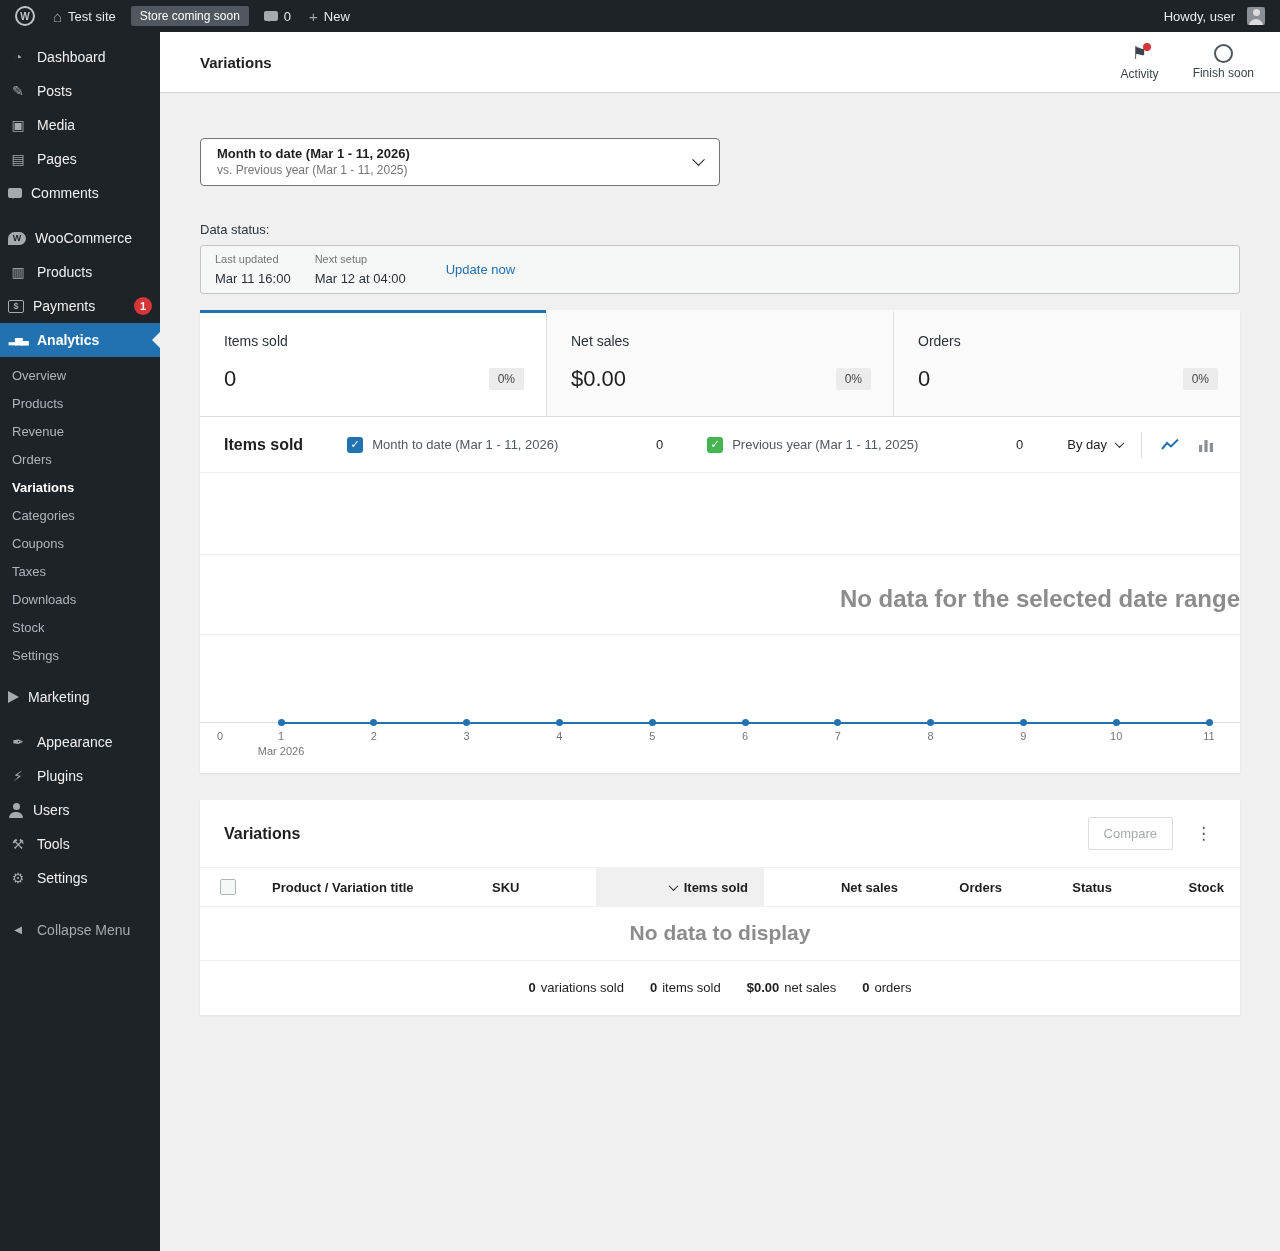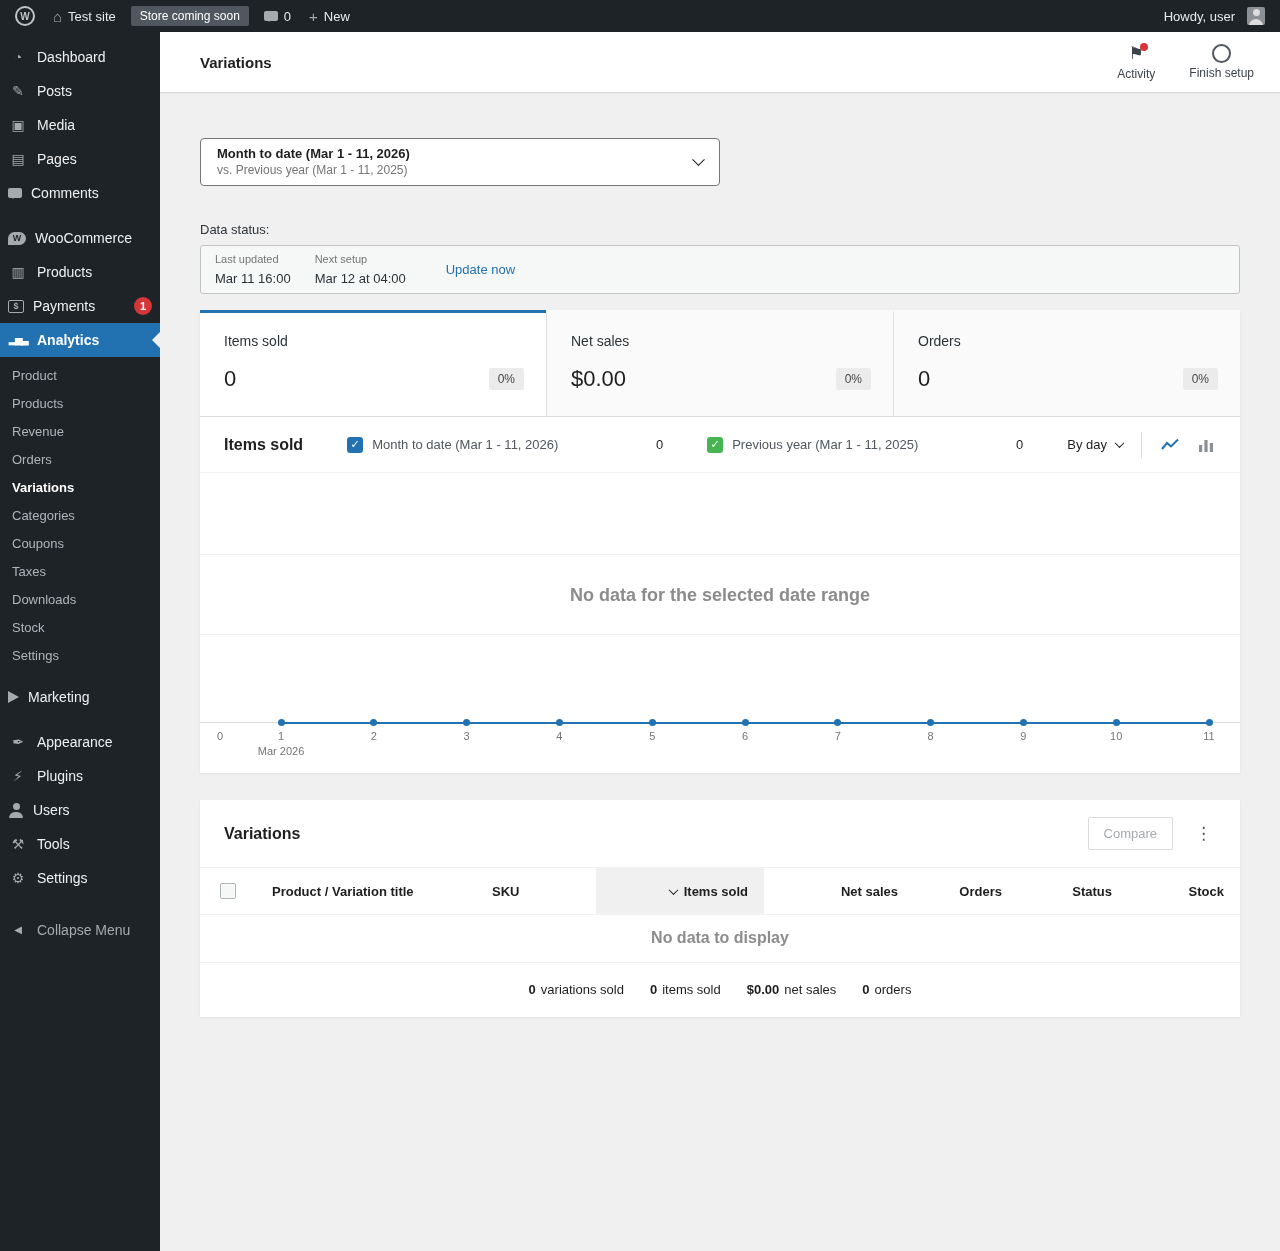--- a/index.html
+++ b/index.html
@@ -96,42 +96,42 @@
   .sm-chevron{width:7px;height:7px;border-right:1.5px solid #1e1e1e;border-bottom:1.5px solid #1e1e1e;transform:rotate(45deg) translate(-1px,-1px)}
   .v-divider{width:1px;height:26px;background:#dcdcde;margin:0 18px}
   .chart-type-icons{display:flex;gap:16px;align-items:center}
   .ct-icon{cursor:pointer;display:flex}
   .line-icon{color:#2271b1}
   .bar-icon{color:#8c8f94}
 
   .plot{position:relative;height:250px}
   .gridline{position:absolute;left:0;right:0;height:1px;background:#f0f0f1}
   .baseline{position:absolute;left:0;right:0;bottom:0;height:1px;background:#dcdcde}
-  .empty-msg{position:absolute;left:0;right:0;top:112px;text-align:center;font-size:18px;font-weight:700;color:#8c8c8c}
+  .empty-msg{position:absolute;left:0;right:0;top:112px;text-align:right;font-size:24px;font-weight:700;color:#8c8c8c}
   .data-line{position:absolute;bottom:-1px;height:2px;background:#2271b1;z-index:2}
   .dot{position:absolute;bottom:-3px;width:7px;height:7px;margin-left:-3.5px;border-radius:50%;background:#2271b1;z-index:3}
   .x-axis{position:relative;height:50px}
   .tick{position:absolute;top:7px;transform:translateX(-50%);font-size:11px;color:#757575;text-align:center;line-height:13px}
   .tick .sub{margin-top:2px}
 
   
   .var-card{background:#fff;margin-top:27px;box-shadow:0 1px 2px rgba(0,0,0,.07)}
   .var-header{display:flex;align-items:center;justify-content:space-between;padding:17px 24px}
   .var-title{font-size:16px;font-weight:700}
   .var-actions{display:flex;align-items:center;gap:18px}
   .compare-btn{background:#fff;border:1px solid #dcdcde;color:#a7aaad;font-size:13px;padding:8px 15px;border-radius:2px;cursor:default;font-family:inherit}
   .ellipsis{font-size:17px;color:#50575e;cursor:pointer;padding:0 4px;line-height:1}
-  .table-head{display:flex;align-items:stretch;height:48px;border-top:1px solid #f0f0f1;border-bottom:1px solid #f0f0f1}
+  .table-head{display:flex;align-items:stretch;height:40px;border-top:1px solid #f0f0f1;border-bottom:1px solid #f0f0f1}
   .th{display:flex;align-items:center;gap:7px;padding:0 16px;font-size:13px;font-weight:700;color:#1e1e1e;cursor:pointer}
   .th.align-right{justify-content:flex-end}
   .th.sorted{background:#f0f0f1}
   .th-cb-cell{width:56px;display:flex;align-items:center;justify-content:center;flex:none}
   .table-cb{width:16px;height:16px;border:1px solid #b0b5ba;border-radius:2px;background:#f6f7f7;cursor:pointer}
   .sort-chevron{width:7px;height:7px;border-right:1.6px solid #1e1e1e;border-bottom:1.6px solid #1e1e1e;transform:rotate(45deg) translate(-1px,-1px);flex:none}
-  .empty-row{text-align:center;padding:14px 0 15px;font-size:16px;font-weight:700;color:#8c8c8c;border-bottom:1px solid #f0f0f1}
+  .empty-row{text-align:center;padding:14px 0 15px;font-size:21px;font-weight:700;color:#8c8c8c;border-bottom:1px solid #f0f0f1}
   .table-summary{display:flex;justify-content:center;gap:26px;padding:19px 0 20px;font-size:13px;color:#1e1e1e}
   .ts-item .v{font-weight:700;margin-right:5px}
 </style>
 </head>
 <body>
 
 <div class="admin-bar">
   <div class="ab-group">
     <span class="ab-item">
       <span class="wp-logo">W</span>
@@ -195,21 +195,21 @@
           <span class="mi-icon icon-card">$</span>
           <span class="mi-label">Payments</span>
           <span class="mi-badge">1</span>
         </a>
         <a class="menu-item active">
           <span class="mi-icon icon-bars">▂▅▃</span>
           <span class="mi-label">Analytics</span>
           <span class="menu-arrow"></span>
         </a>
         <div class="submenu">
-          <a class="submenu-item">Product</a>
+          <a class="submenu-item">Overview</a>
           <a class="submenu-item">Products</a>
           <a class="submenu-item">Revenue</a>
           <a class="submenu-item">Orders</a>
           <a class="submenu-item current">Variations</a>
           <a class="submenu-item">Categories</a>
           <a class="submenu-item">Coupons</a>
           <a class="submenu-item">Taxes</a>
           <a class="submenu-item">Downloads</a>
           <a class="submenu-item">Stock</a>
           <a class="submenu-item">Settings</a>
@@ -252,21 +252,21 @@
       <div class="header-actions">
         <div class="h-action">
           <span class="flag-wrap">
             <span class="flag-glyph">⚑</span>
             <span class="red-dot"></span>
           </span>
           <span class="h-label">Activity</span>
         </div>
         <div class="h-action">
           <span class="setup-circle"></span>
-          <span class="h-label">Finish setup</span>
+          <span class="h-label">Finish soon</span>
         </div>
       </div>
     </header>
 
     <div class="content">
 
       <div class="select-box">
         <div>
           <div class="sb-primary">Month to date (Mar 1 - 11, 2026)</div>
           <div class="sb-secondary">vs. Previous year (Mar 1 - 11, 2025)</div>

